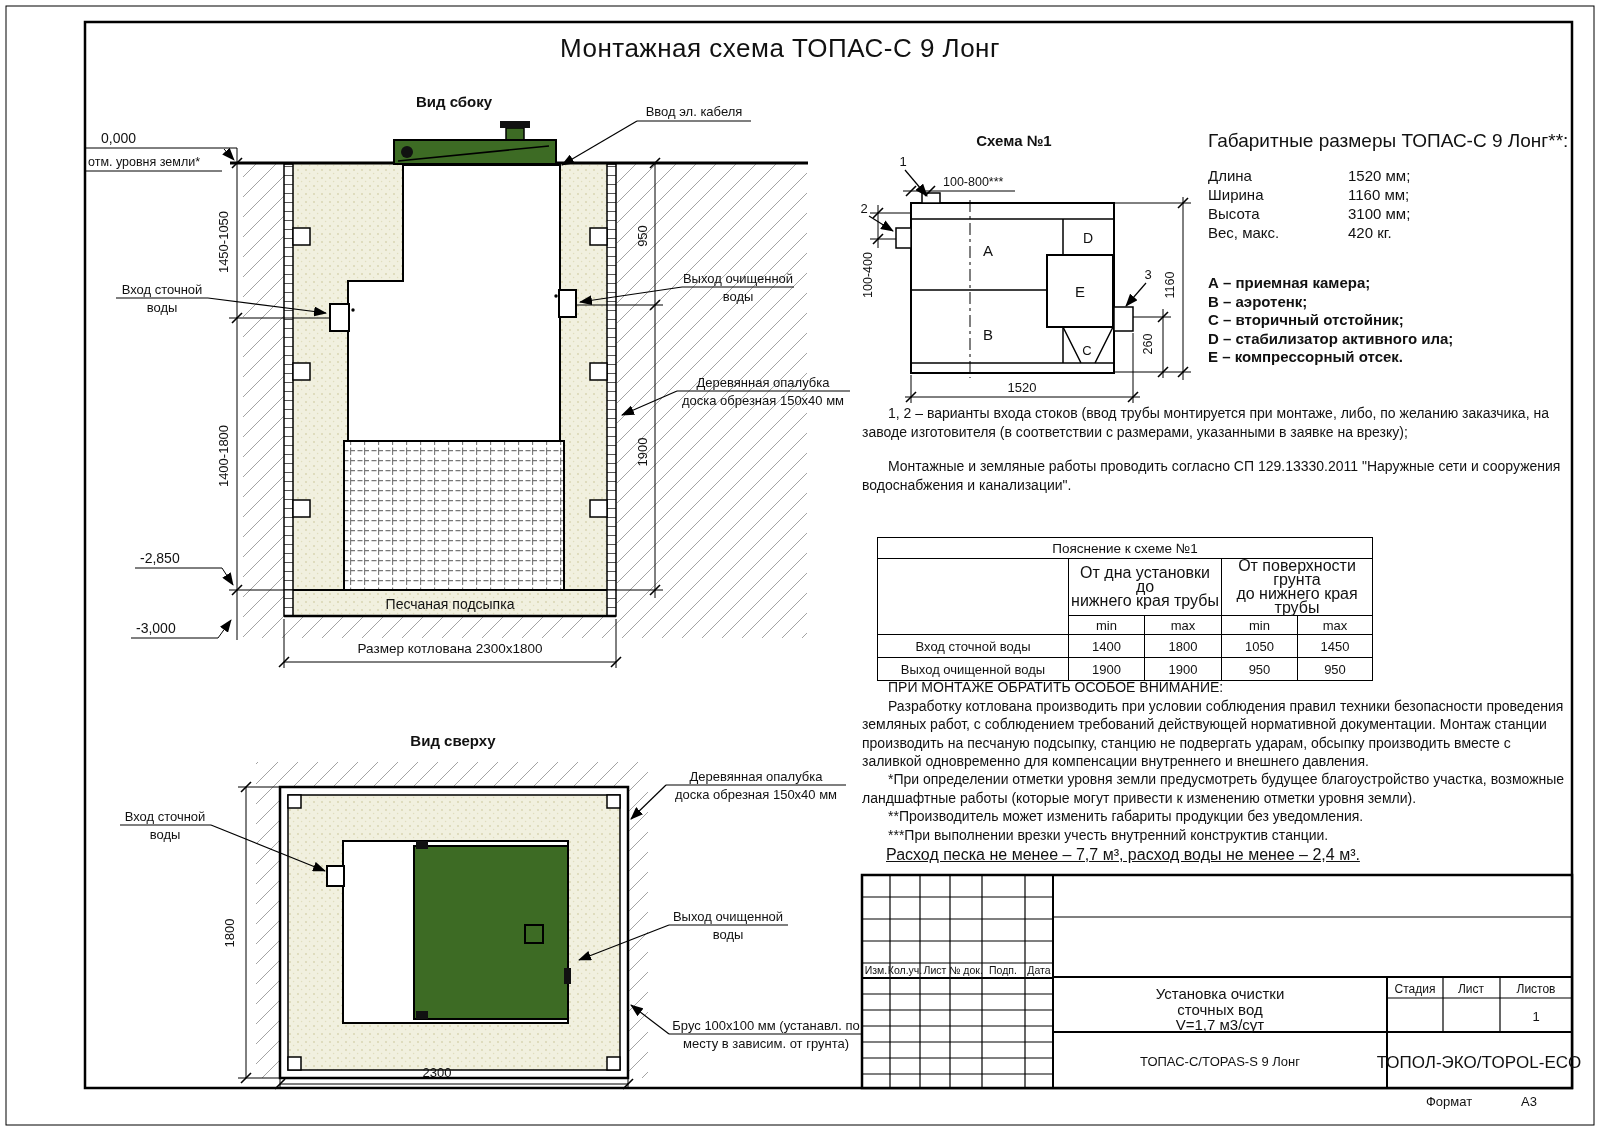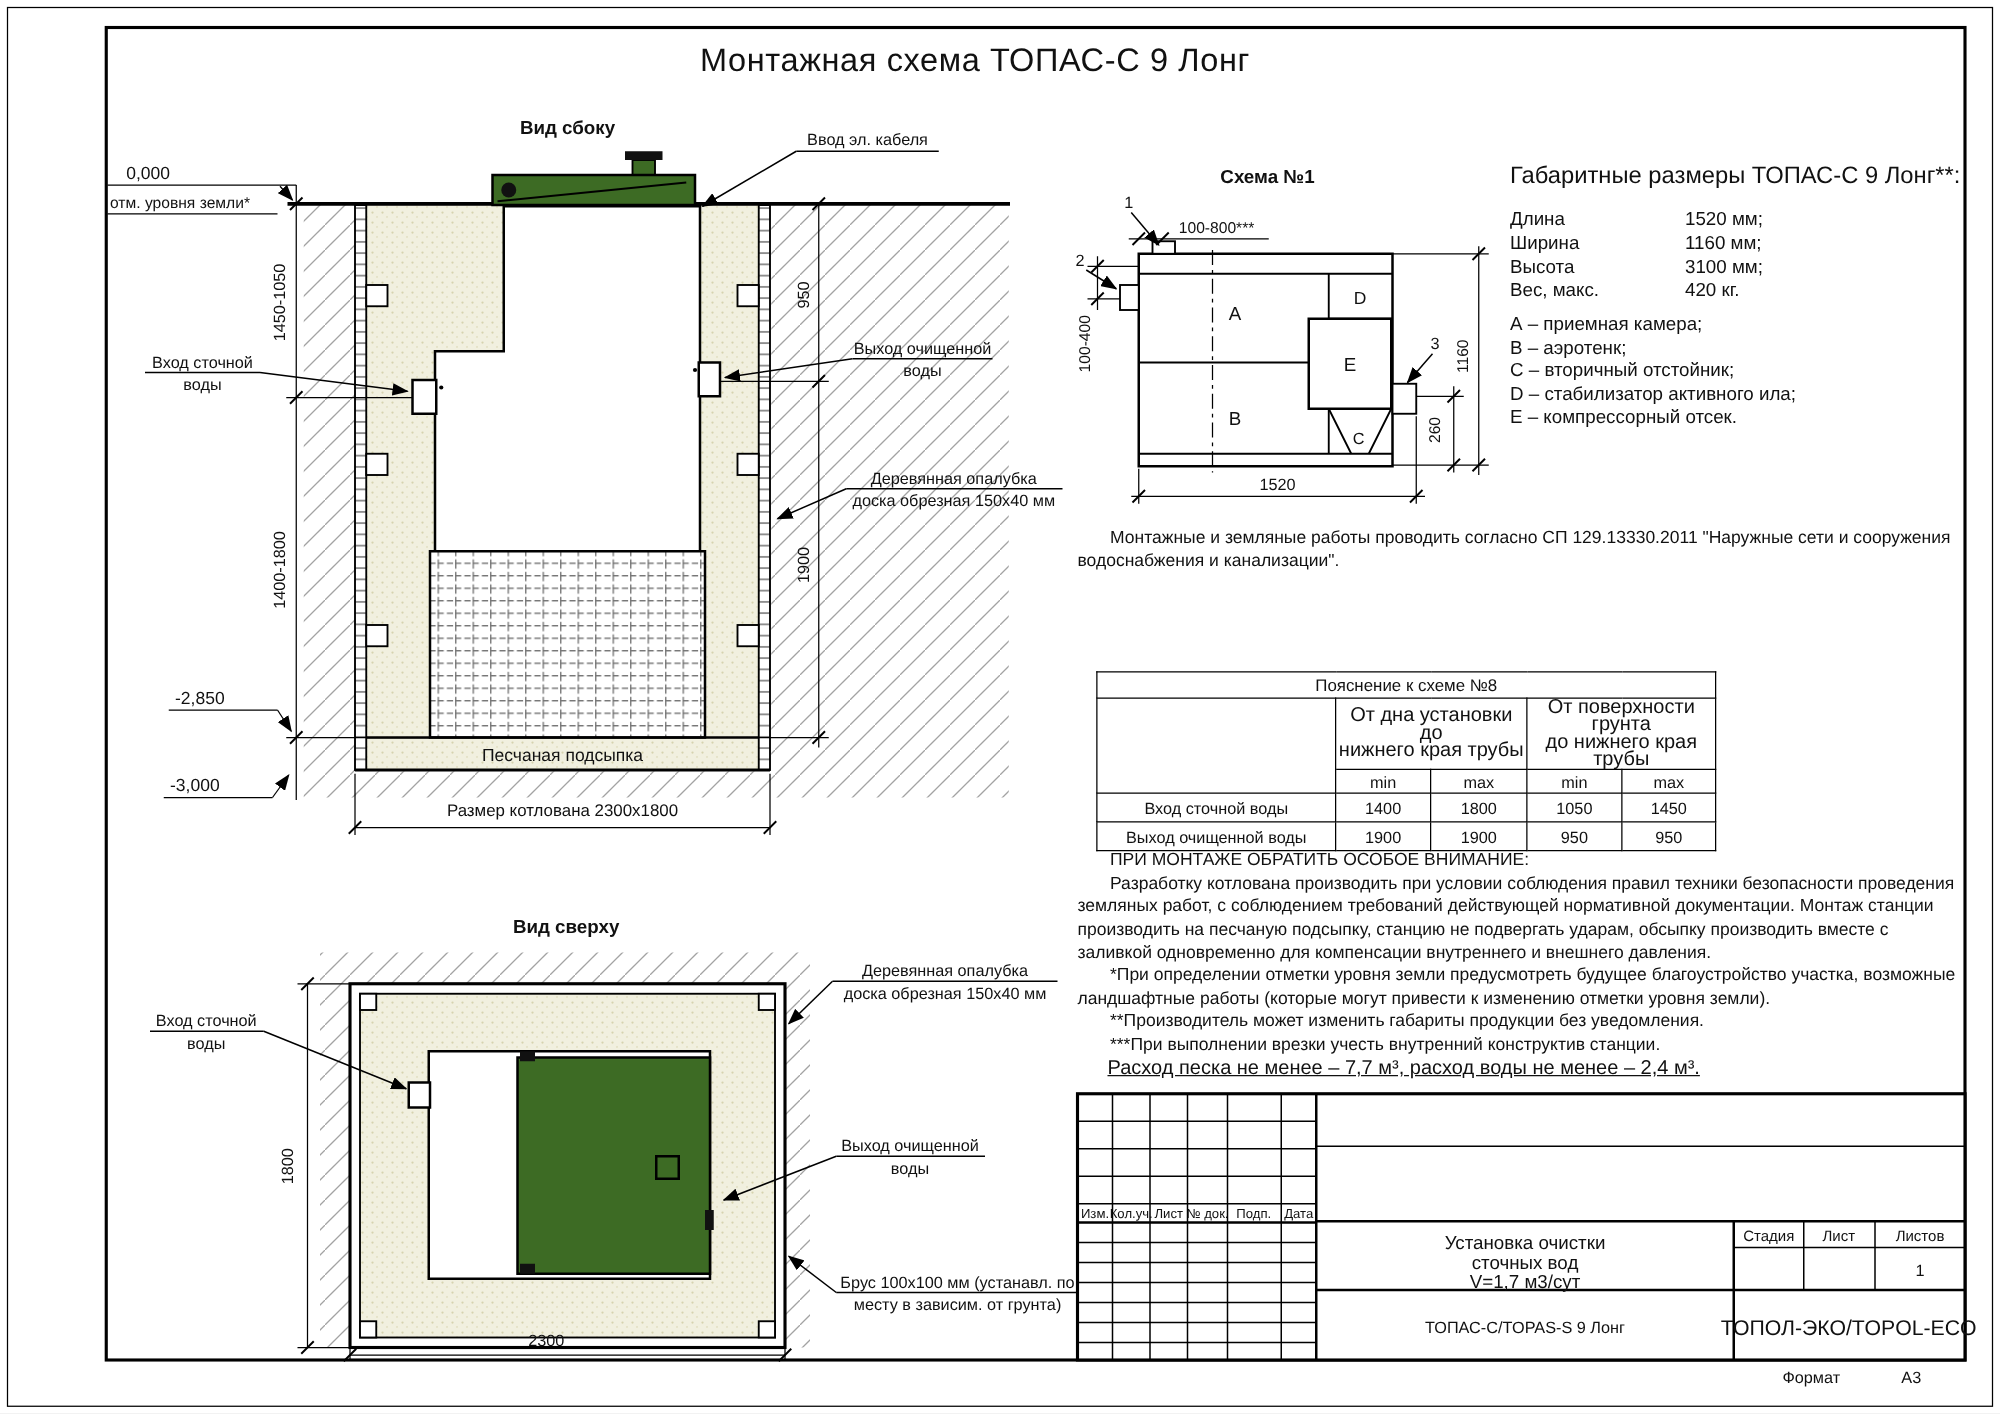--- a/index.html
+++ b/index.html
@@ -6,21 +6,21 @@
   .sheet{position:relative;width:1600px;height:1131px;background:#fff;
          font-family:"Liberation Sans",sans-serif;color:#111;overflow:hidden;}
   .sheet svg{position:absolute;left:0;top:0;}
   svg text{font-family:"Liberation Sans",sans-serif;fill:#111;}
   .abs{position:absolute;}
   .page-title{left:560px;top:33px;width:600px;font-size:26px;letter-spacing:.5px;white-space:nowrap;}
   .specs{left:1208px;top:131px;width:362px;font-size:15px;line-height:19px;}
   .specs h3{margin:0 0 16px 0;font-size:19px;font-weight:normal;white-space:nowrap;}
   .spec-row{display:flex;}
   .spec-row .nm{width:140px;}
-  .legend{margin-top:9px;}
+  .legend{margin-top:32px;font-weight:bold;}
   .legend div{line-height:18.5px;}
   .notes,.attention,.footnotes{left:862px;width:704px;font-size:14px;line-height:18.5px;}
   .notes{top:404px;}
   .notes p,.attention p,.footnotes p{margin:0;text-indent:26px;}
   .notes p.gap{margin-top:16px;}
   .attention{top:678px;}
   .footnotes{top:770px;}
   .consumption{left:886px;top:846px;font-size:16px;text-decoration:underline;}
   table.exp{border-collapse:collapse;position:absolute;left:877px;top:537px;font-size:13px;text-align:center;}
   table.exp td{border:1.6px solid #000;padding:0;vertical-align:middle;}
@@ -346,27 +346,28 @@
   <div class="legend">
     <div>А – приемная камера;</div>
     <div>В – аэротенк;</div>
     <div>С – вторичный отстойник;</div>
     <div>D – стабилизатор активного ила;</div>
     <div>Е – компрессорный отсек.</div>
   </div>
 </div>
 
 <div class="abs notes">
+  <p>1, 2 – варианты входа  стоков (ввод трубы монтируется при монтаже, либо, по желанию заказчика, на заводе изготовителя (в соответствии с размерами, указанными в заявке на врезку);</p>
   <p class="gap">Монтажные и земляные работы проводить согласно СП 129.13330.2011 "Наружные сети и сооружения водоснабжения и канализации".</p>
 </div>
 
 <table class="exp">
   <tbody>
         <tr>
-          <td colspan="5" class="ttl">Пояснение к схеме №8</td>
+          <td colspan="5" class="ttl">Пояснение к схеме №1</td>
         </tr>
   <tr>
     <td class="c1" rowspan="2"></td>
     <td colspan="2" class="grp">От дна установки до
 нижнего края трубы</td>
     <td colspan="2" class="grp">От поверхности грунта
 до нижнего края трубы</td>
   </tr>
   <tr>
     <td class="c2 mm">min</td>

